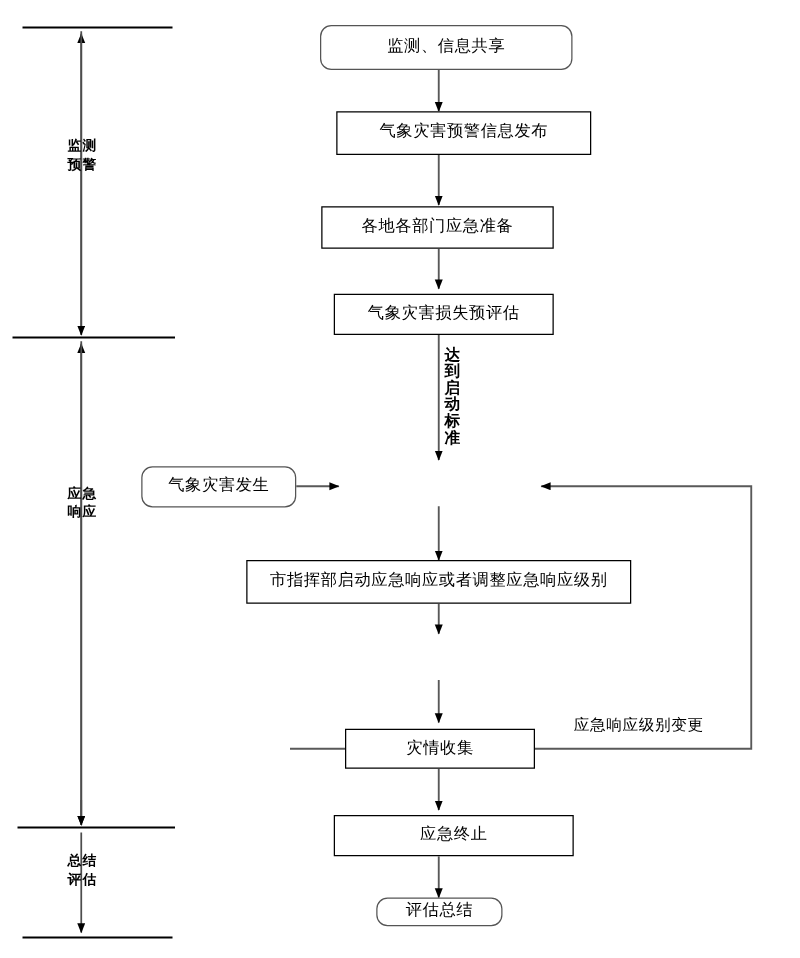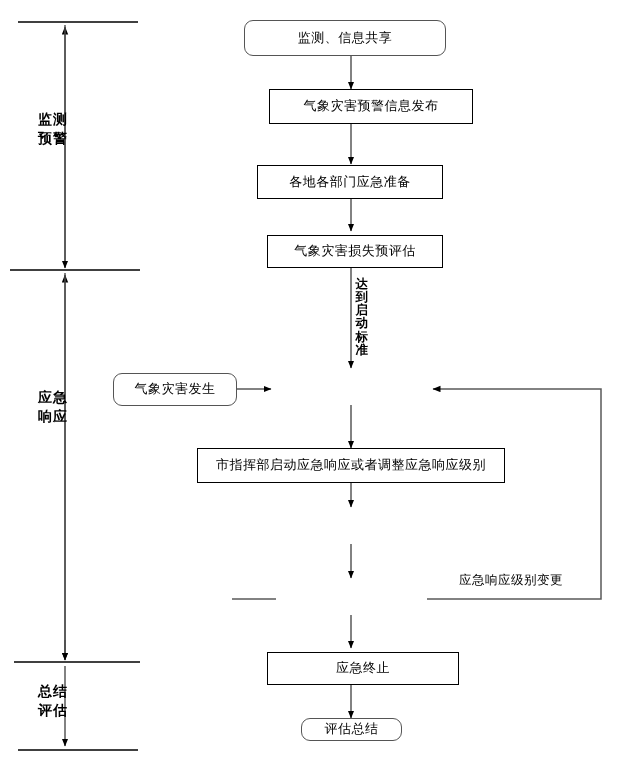--- a/index.html
+++ b/index.html
@@ -31,22 +31,22 @@
     white-space: nowrap;
     letter-spacing: 0.5px;
   }
   .node.rounded {
     border-radius: 9px;
     border-color: #555555;
   }
   .phase-label {
     position: absolute;
     color: #000000;
-    font-size: 14px;
-    text-align: left;
+    font-size: 11px;
+    text-align: center;
     line-height: 1.35;
     letter-spacing: 1px;
     white-space: pre-line;
     font-weight: bold;
   }
   .edge-label {
     position: absolute;
     color: #000000;
     font-size: 12.5px;
     line-height: 1.05;
@@ -116,35 +116,36 @@
     </g>
   </svg>
 
   <div class="phase-label" style="left:38px; top:110px; width:56px;">监测
 预警</div>
   <div class="phase-label" style="left:38px; top:388px; width:56px;">应急
 响应</div>
   <div class="phase-label" style="left:38px; top:682px; width:56px;">总结
 评估</div>
 
-  <div class="node rounded" style="left:244px; top:20px; width:202px; height:36px;">监测、信息共享</div>
+  <div class="node rounded" style="left:256px; top:20px; width:202px; height:36px;">监测、信息共享</div>
 
   <div class="node" style="left:248px; top:89px; width:204px; height:35px;margin-left:21px;">气象灾害预警信息发布</div>
 
   <div class="node" style="left:257px; top:165px; width:186px; height:34px;">各地各部门应急准备</div>
 
   <div class="node" style="left:267px; top:235px; width:176px; height:33px;">气象灾害损失预评估</div>
 
   <div class="node rounded" style="left:113px; top:373px; width:124px; height:33px;">气象灾害发生</div>
 
 
   <div class="node" style="left:197px; top:448px; width:308px; height:35px;">市指挥部启动应急响应或者调整应急响应级别</div>
 
 
 
+  <div class="node" style="left:276px; top:583px; width:152px; height:32px;">灾情收集</div>
 
   <div class="node" style="left:267px; top:652px; width:192px; height:33px;">应急终止</div>
 
   <div class="node rounded" style="left:301px; top:718px; width:101px; height:23px;">评估总结</div>
 
   <div class="edge-label vertical" style="left:355px; top:277px;">达
 到
 启
 动
 标

